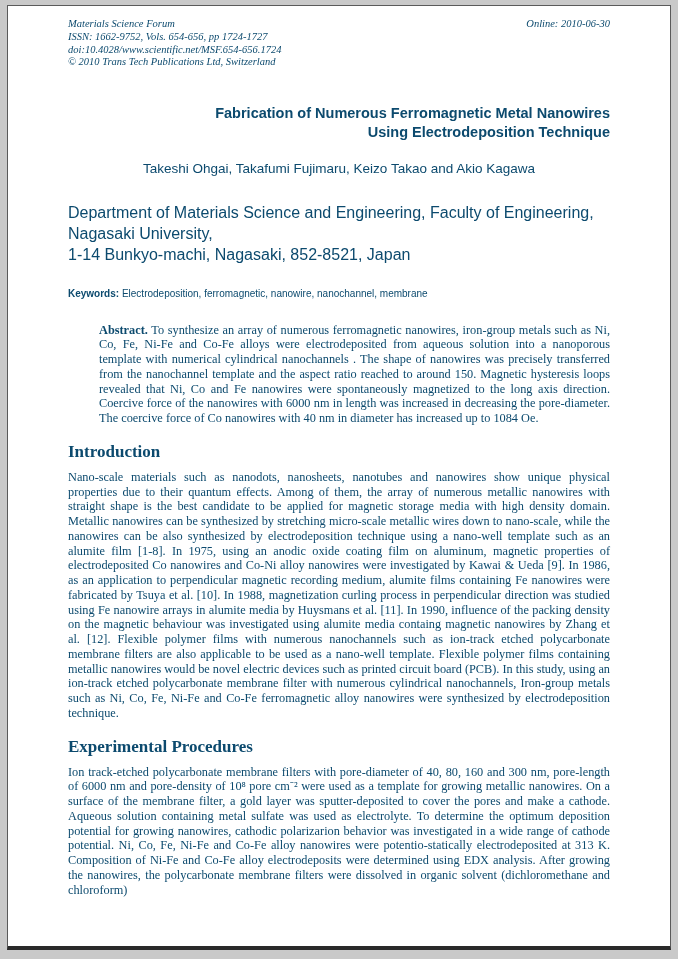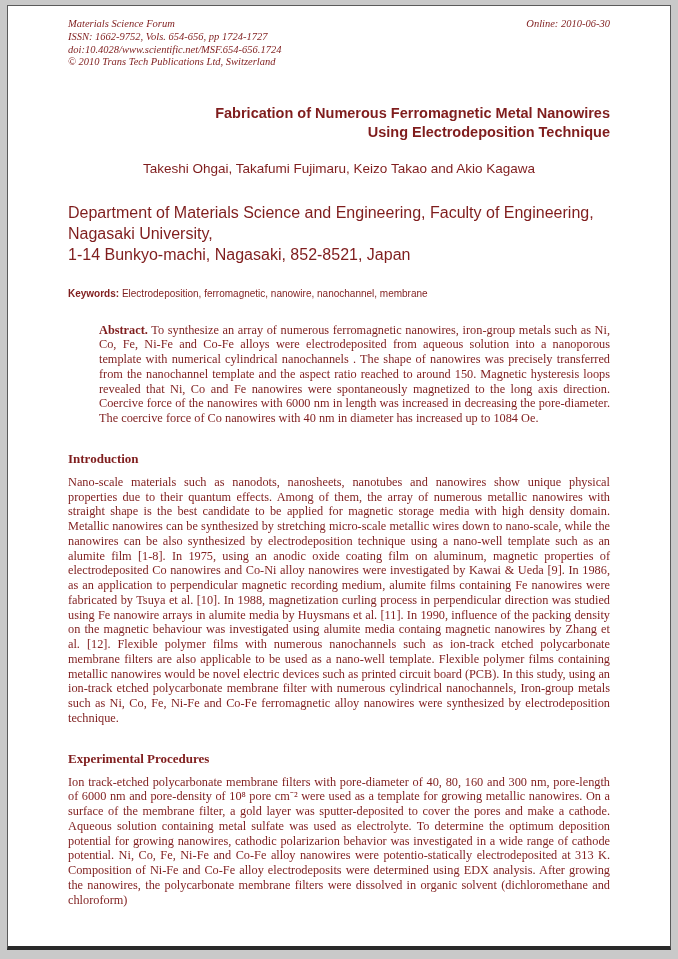--- a/index.html
+++ b/index.html
@@ -11,21 +11,21 @@
   .page {
     position: relative;
     width: 664px;
     min-height: 945px;
     margin: 5px auto 0 auto;
     background: #ffffff;
     border: 1px solid #5a5a5a;
     border-bottom: 4px solid #2a2a2a;
     box-sizing: border-box;
     padding: 12px 60px 18px 60px;
-    color: #7f1d1d;
+    color: #0c4a6e;
   }
   
   .hdr {
     display: flex;
     justify-content: space-between;
     align-items: flex-start;
     font-family: "Liberation Serif", serif;
     font-style: italic;
     font-size: 10.5px;
     line-height: 1.22;
@@ -71,24 +71,24 @@
   
   .abstract, .section-body {
     font-family: "Liberation Serif", serif;
     font-size: 12.3px;
     line-height: 1.2;
     text-align: justify;
   }
   .abstract { margin-top: 24px; margin-left: 31px; }
   .abstract .abs-label { font-weight: bold; }
   .section-heading {
-    margin-top: 25px;
+    margin-top: 16px;
     font-family: "Liberation Serif", serif;
     font-weight: bold;
-    font-size: 13px;
+    font-size: 17px;
   }
   .section-body { margin-top: 8px; }
 </style>
 </head>
 <body>
 
 <div class="page">
 
   <div class="hdr">
     <div class="hdr-left">

